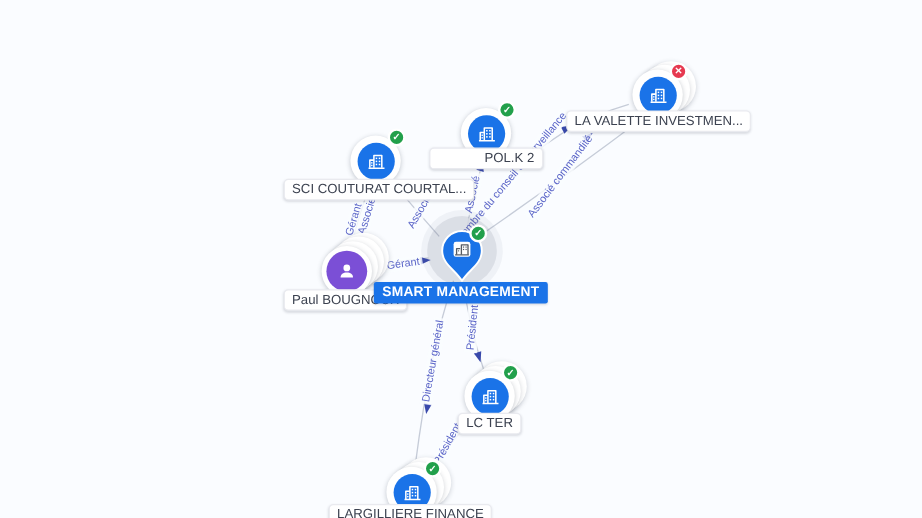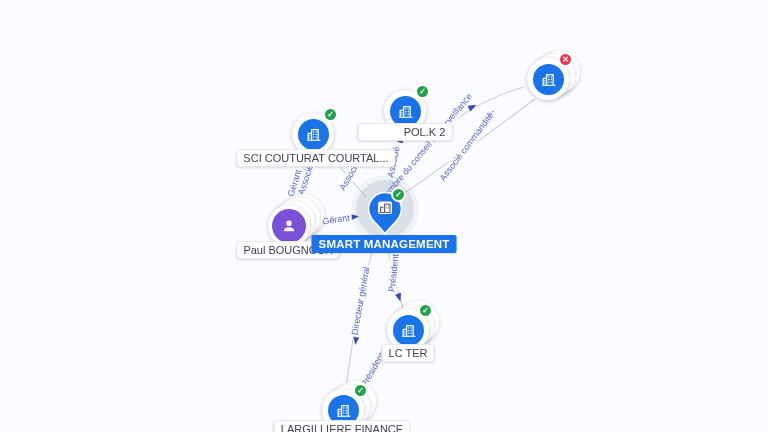--- a/index.html
+++ b/index.html
@@ -173,20 +173,21 @@
               <rect x="4" y="10.6" width="1.1" height="1.1"></rect>
           </g>
           <path d="M2 13.4h12.5" stroke="#fff" stroke-width="1.1"></path>
         </svg>
       </div>
       <div class="badge closed">
           <span>✕</span>
         </div>
     </div>
   </div>
+  <div class="pill" style="left:549px;top:101px;">LA VALETTE INVESTMEN...</div>
 
   <div class="node" style="left:289px;top:226px;">
     <div class="stack" style="left:14px;top:-11px;"></div>
     <div class="stack" style="left:10px;top:-8px;"></div>
     <div class="stack" style="left:5px;top:-4px;"></div>
     <div class="chip">
       <div class="inner person">
         <svg viewBox="0 0 16 16" width="18" height="18">
           <circle cx="8" cy="5.6" r="2.5" fill="#fff"></circle>
           <path d="M3.4,12.6 C3.4,10.2 5.3,9 8,9 C10.7,9 12.6,10.2 12.6,12.6 Z" fill="#fff"></path>

